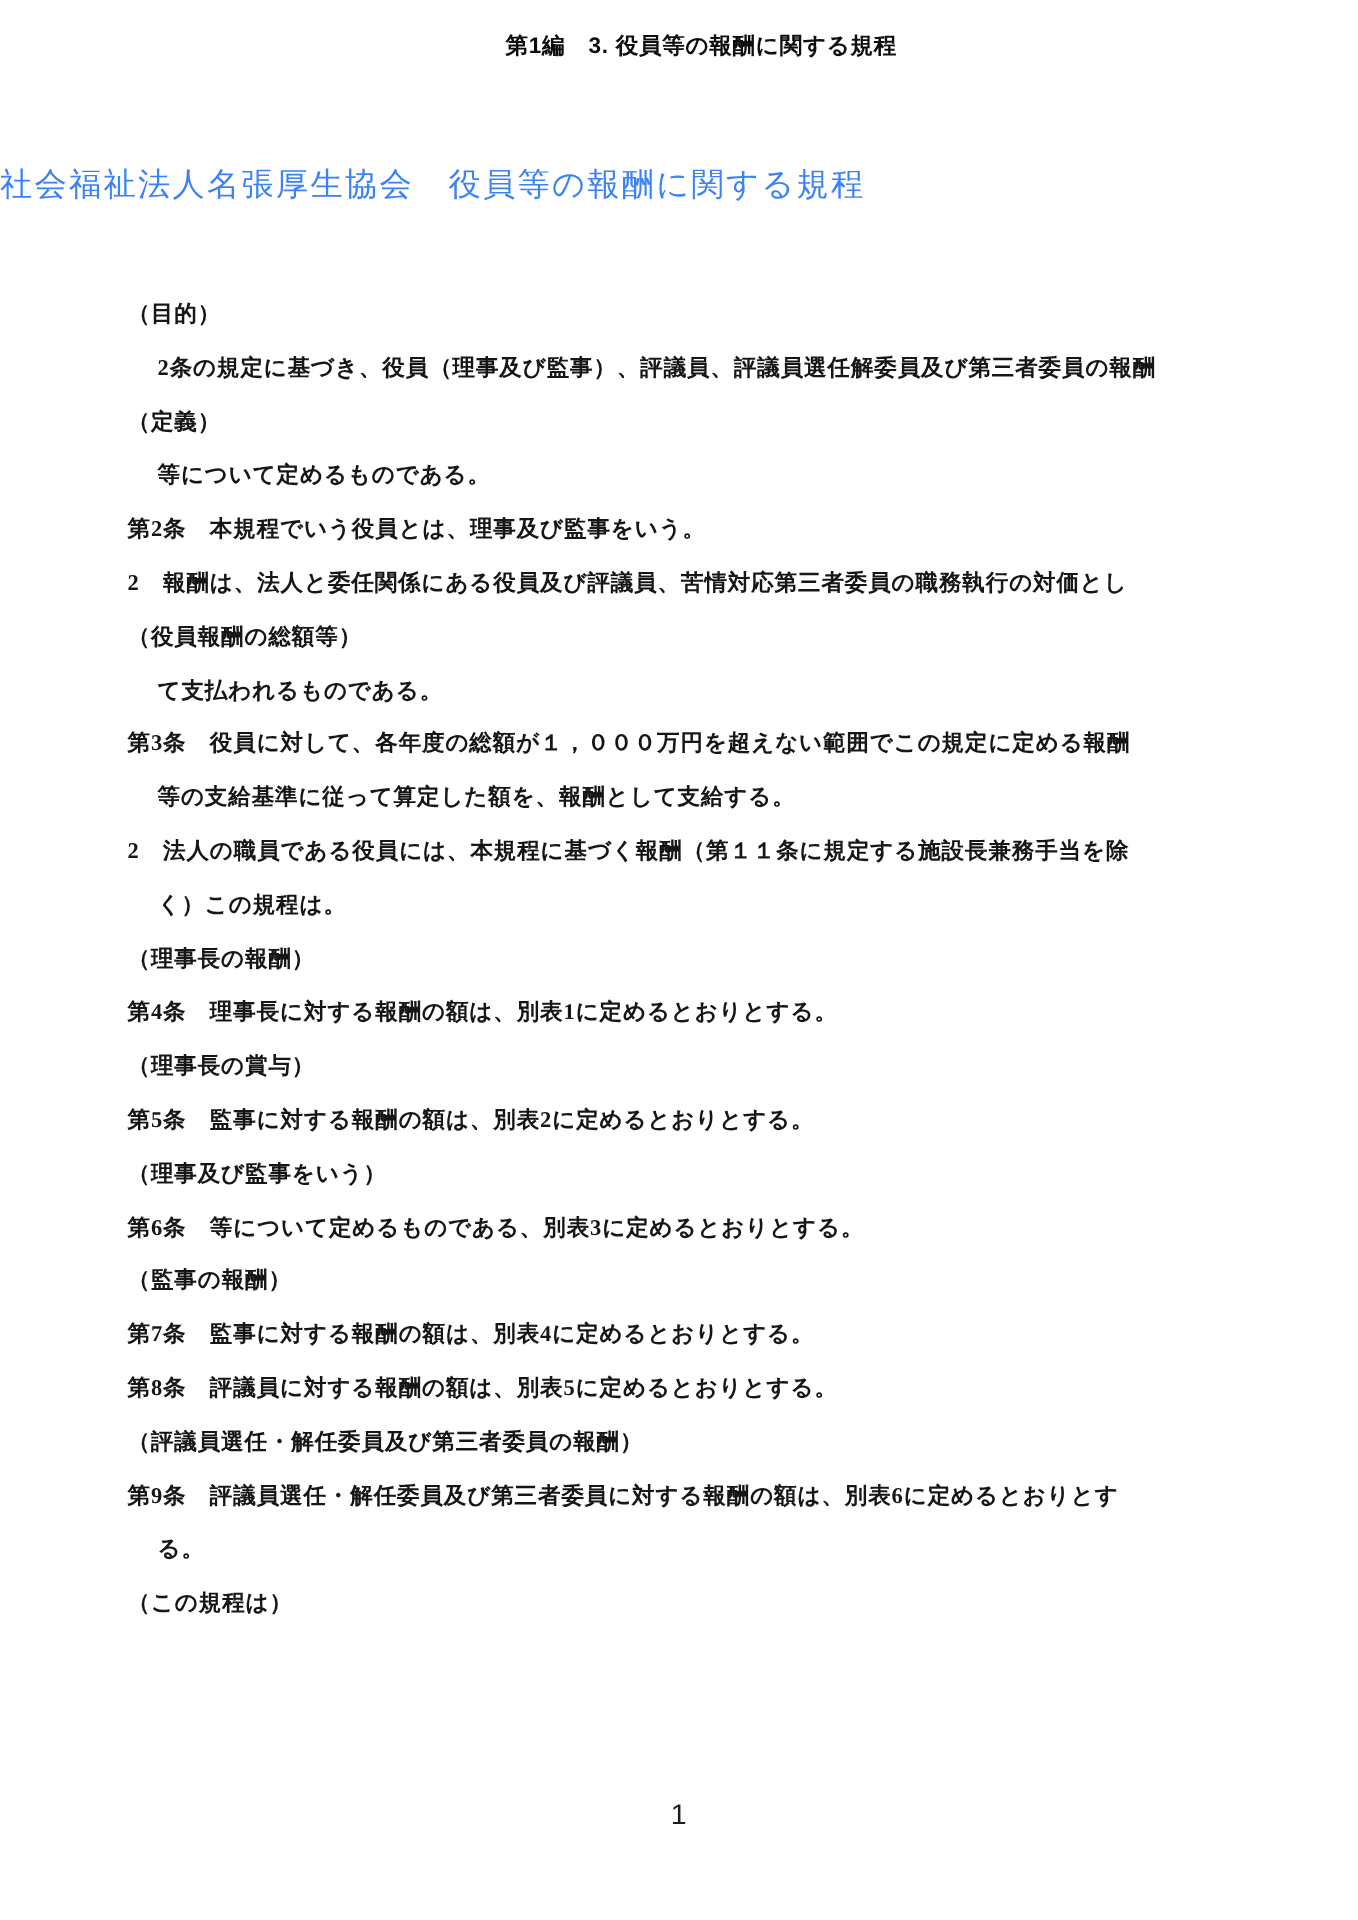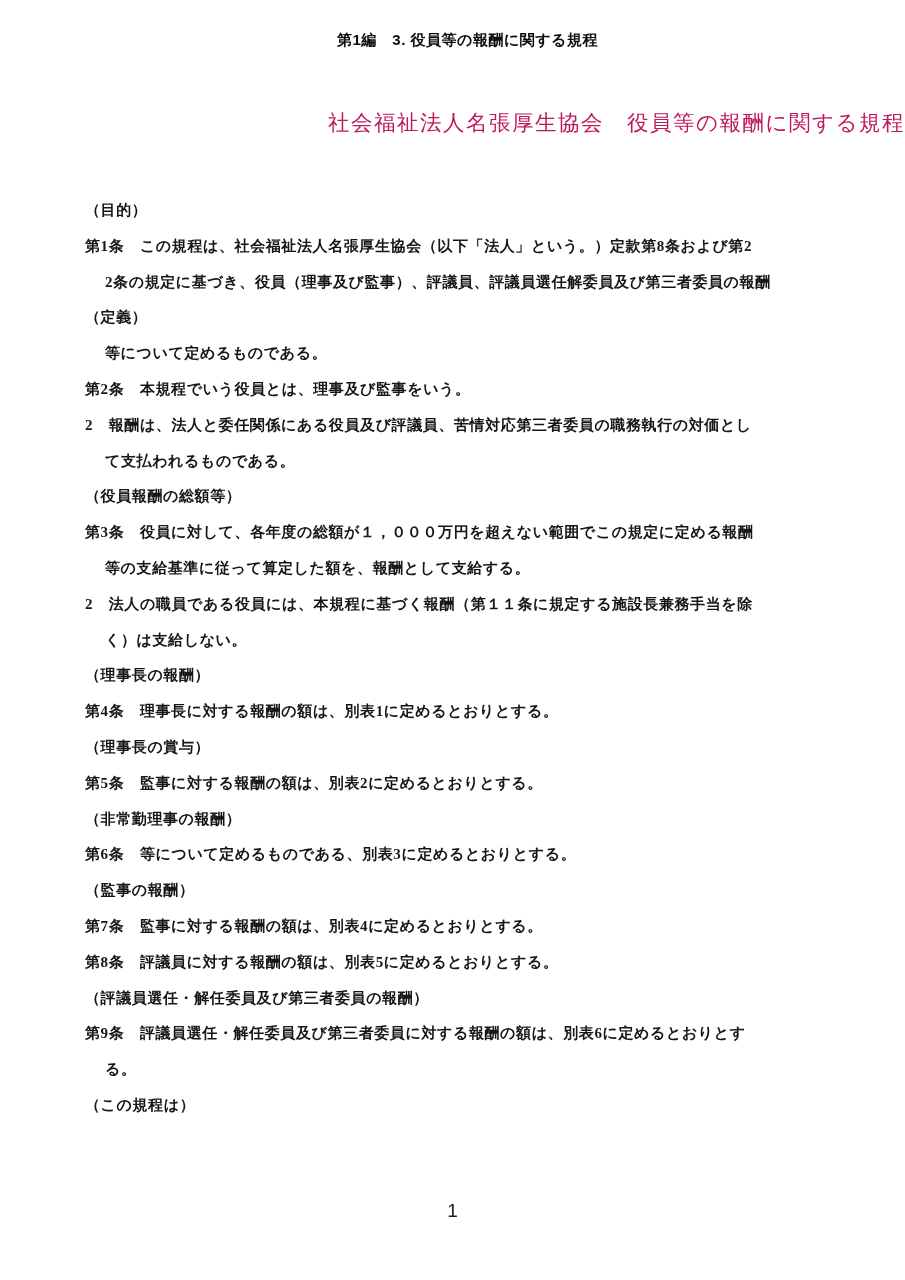--- a/index.html
+++ b/index.html
@@ -10,37 +10,37 @@
     color: #161616;
   }
   .page {
     position: relative;
     width: 905px; height: 1280px;
     background: #ffffff;
     overflow: hidden;
   }
   .running-header {
     position: absolute;
-    top: 31px; left: 0; width: 100%;
+    top: 21px; left: 0; width: 100%;
     box-sizing: border-box;
     padding-left: 30px;
     text-align: center;
     font-family: "Liberation Sans", "DejaVu Sans", sans-serif;
     font-weight: bold;
     font-size: 15px;
     letter-spacing: 0.5px;
     color: #0d0d0d;
   }
   .doc-title {
     position: absolute;
     top: 108px; left: 0; width: 100%;
-    text-align: right;
+    text-align: left;
     font-size: 21.5px;
     letter-spacing: 1.5px;
-    color: #be185d;
+    color: #3b82f6;
   }
   .doc-body {
     position: absolute;
     top: 193px; left: 85px;
     width: 760px;
     font-size: 15px;
     line-height: 35.8px;
     letter-spacing: 0.6px;
     color: #161616;
     font-weight: bold;
@@ -62,37 +62,36 @@
 <body>
 
 <div class="page">
 
   <div class="running-header">第1編　3. 役員等の報酬に関する規程</div>
 
   <div class="doc-title">社会福祉法人名張厚生協会　役員等の報酬に関する規程</div>
 
   <div class="doc-body">
     <div class="line">（目的）</div>
-    <div class="line">第1条　この規程は、社会福祉法人名張厚生協会（以下「法人」という。）定款第8条および第2</div>
     <div class="line ind">2条の規定に基づき、役員（理事及び監事）、評議員、評議員選任解委員及び第三者委員の報酬</div>
     <div class="line">（定義）</div>
     <div class="line ind">等について定めるものである。</div>
     <div class="line">第2条　本規程でいう役員とは、理事及び監事をいう。</div>
     <div class="line">2　報酬は、法人と委任関係にある役員及び評議員、苦情対応第三者委員の職務執行の対価とし</div>
+    <div class="line">（役員報酬の総額等）</div>
     <div class="line ind">て支払われるものである。</div>
-    <div class="line">（役員報酬の総額等）</div>
     <div class="line">第3条　役員に対して、各年度の総額が１，０００万円を超えない範囲でこの規定に定める報酬</div>
     <div class="line ind">等の支給基準に従って算定した額を、報酬として支給する。</div>
     <div class="line">2　法人の職員である役員には、本規程に基づく報酬（第１１条に規定する施設長兼務手当を除</div>
-    <div class="line ind">く）は支給しない。</div>
+    <div class="line ind">く）この規程は。</div>
     <div class="line">（理事長の報酬）</div>
     <div class="line">第4条　理事長に対する報酬の額は、別表1に定めるとおりとする。</div>
     <div class="line">（理事長の賞与）</div>
     <div class="line">第5条　監事に対する報酬の額は、別表2に定めるとおりとする。</div>
-    <div class="line">（非常勤理事の報酬）</div>
+    <div class="line">（理事及び監事をいう）</div>
     <div class="line">第6条　等について定めるものである、別表3に定めるとおりとする。</div>
     <div class="line">（監事の報酬）</div>
     <div class="line">第7条　監事に対する報酬の額は、別表4に定めるとおりとする。</div>
     <div class="line">第8条　評議員に対する報酬の額は、別表5に定めるとおりとする。</div>
     <div class="line">（評議員選任・解任委員及び第三者委員の報酬）</div>
     <div class="line">第9条　評議員選任・解任委員及び第三者委員に対する報酬の額は、別表6に定めるとおりとす</div>
     <div class="line ind">る。</div>
     <div class="line">（この規程は）</div>
   </div>
 

